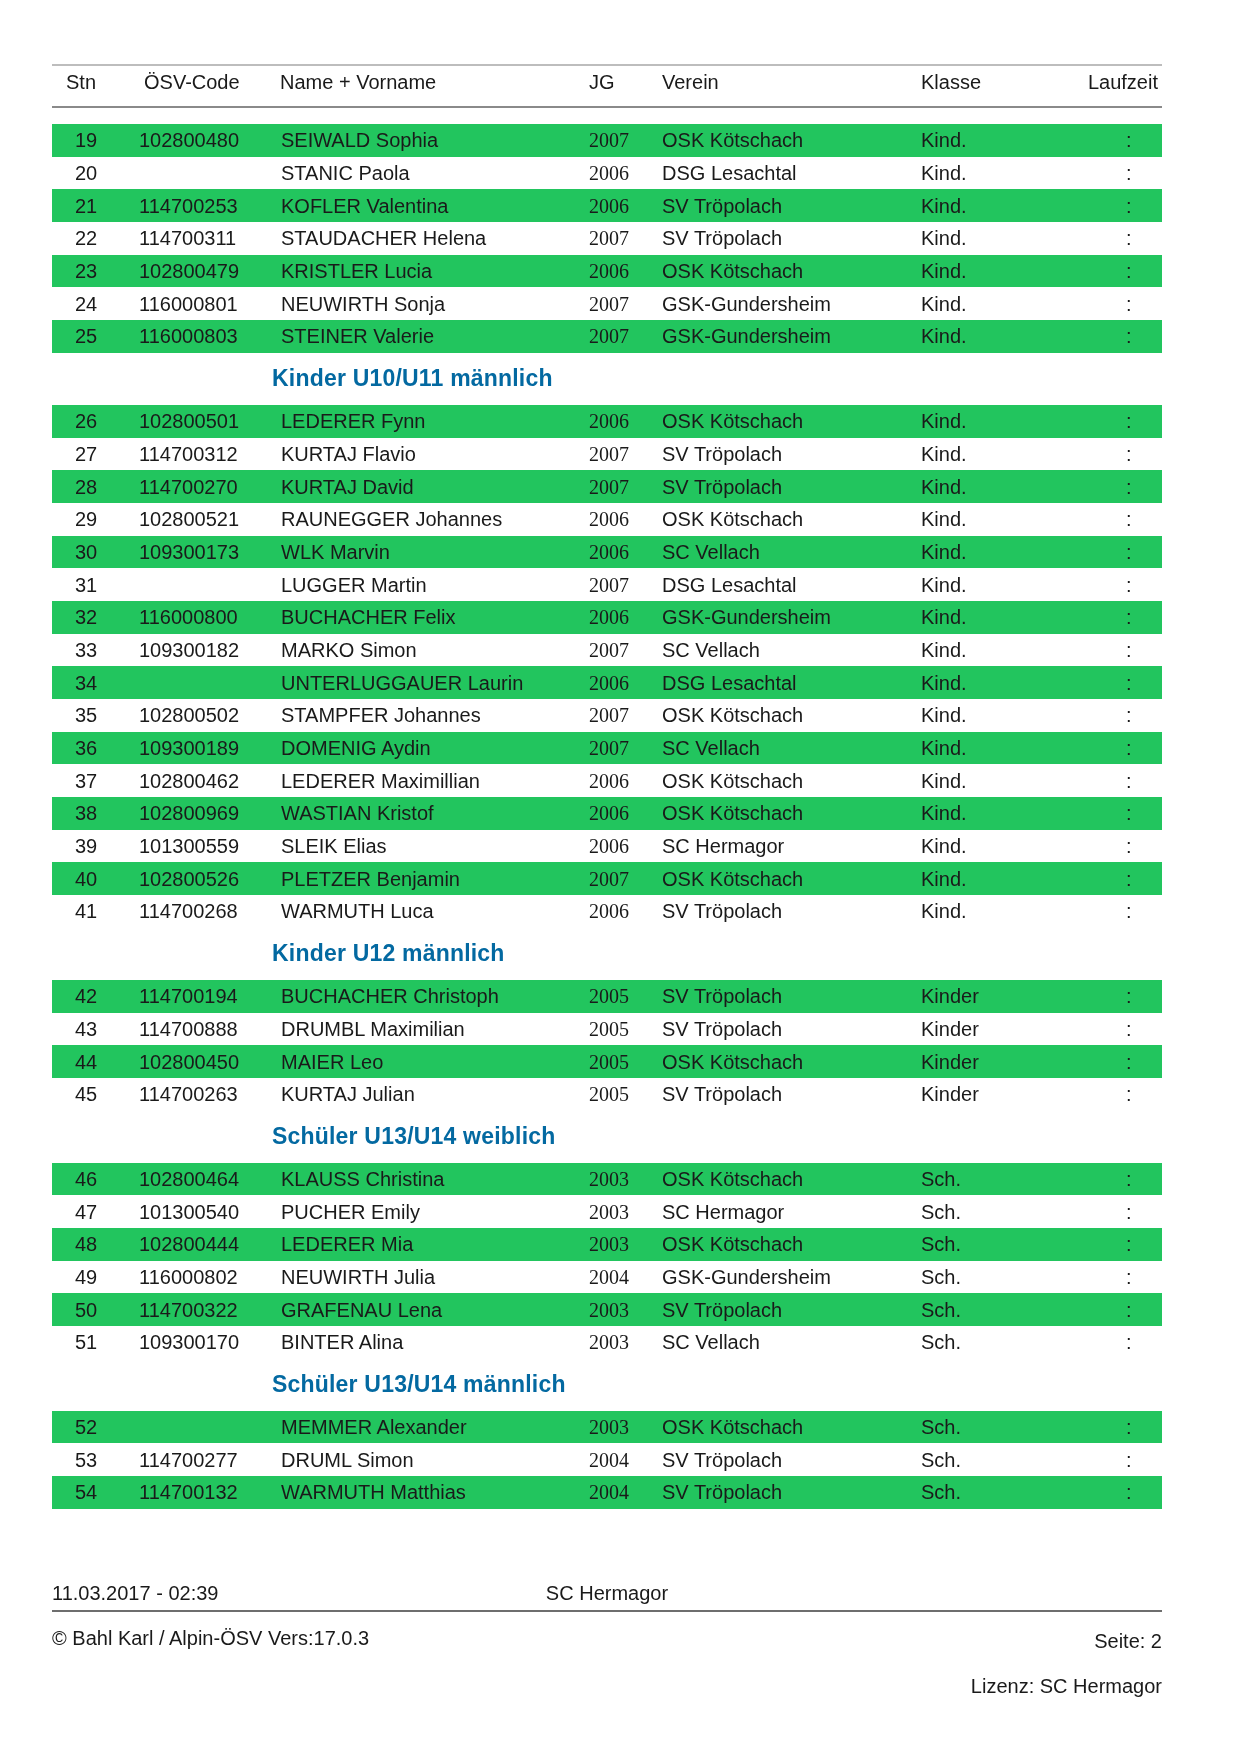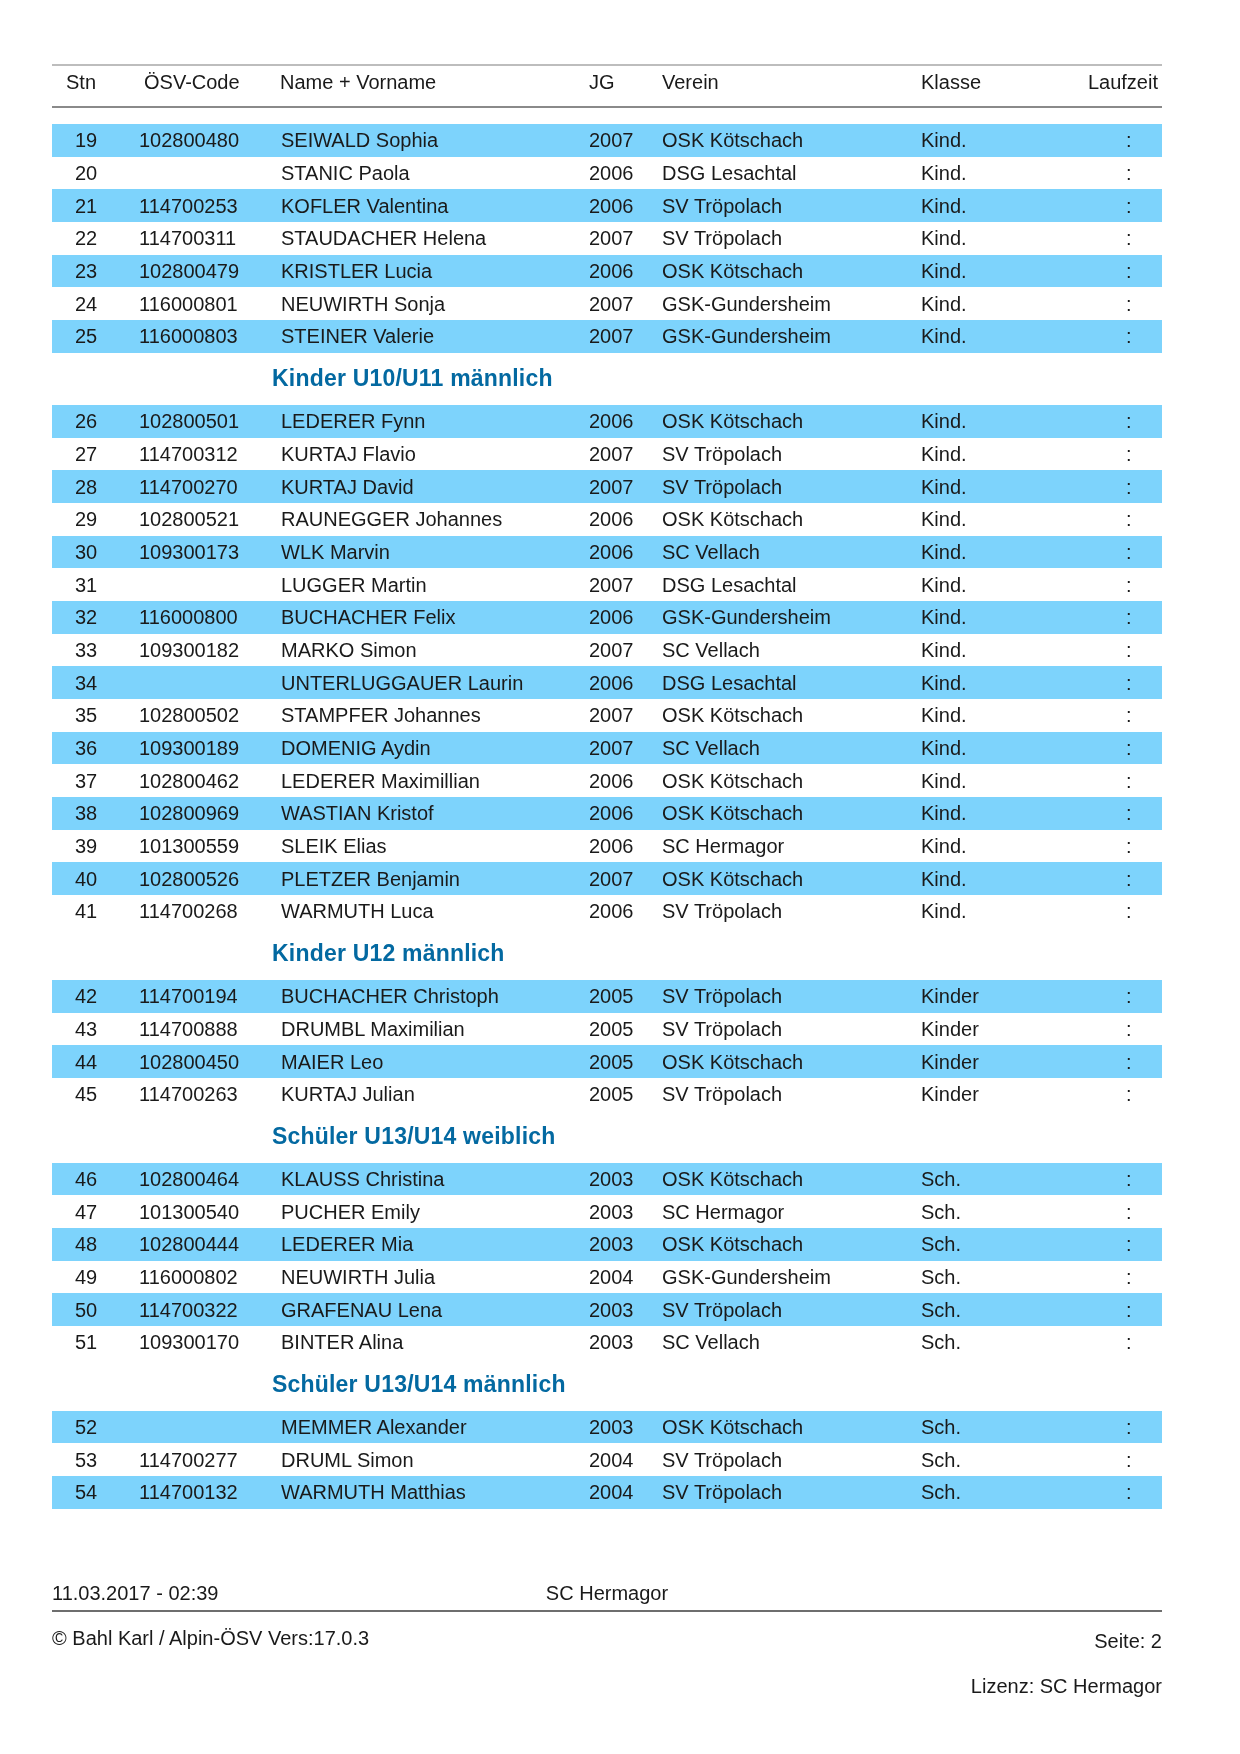--- a/index.html
+++ b/index.html
@@ -6,27 +6,27 @@
   body {
     width: 1240px; height: 1754px; position: relative; overflow: hidden;
     font-family: "Liberation Sans", sans-serif; color: #1a1a1a;
   }
   .page { position: absolute; left: 52px; top: 64px; width: 1110px; }
   .rule-top { height: 2px; background: #bdbdbd; }
   .header-row { position: relative; height: 40px; font-size: 20px; }
   .rule-mid { height: 2px; background: #8a8a8a; }
   .gap { height: 16px; }
   .row { position: relative; height: 32.7px; font-size: 20px; }
-  .row.shaded { background: #7dd3fc; }
+  .row.shaded { background: #22c55e; }
   .cell { position: absolute; top: 50%; transform: translateY(-50%); white-space: nowrap; line-height: 1; }
   .hcell { position: absolute; top: 6px; white-space: nowrap; line-height: 1; }
   .c-stn { left: 0; width: 68px; text-align: center; }
   .c-code { left: 87px; }
   .c-name { left: 229px; }
-  .c-jg { left: 537px; }
+  .c-jg { left: 537px; font-family: Liberation Serif, serif; }
   .c-verein { left: 610px; }
   .c-klasse { left: 869px; }
   .c-lauf { right: 4px; text-align: center; }
   .c-colon { left: 1074px; }
   .hc-stn { left: 14px; }
   .hc-code { left: 92px; }
   .hc-name { left: 228px; }
   .hc-jg { left: 537px; }
   .hc-verein { left: 610px; }
   .hc-klasse { left: 869px; }

